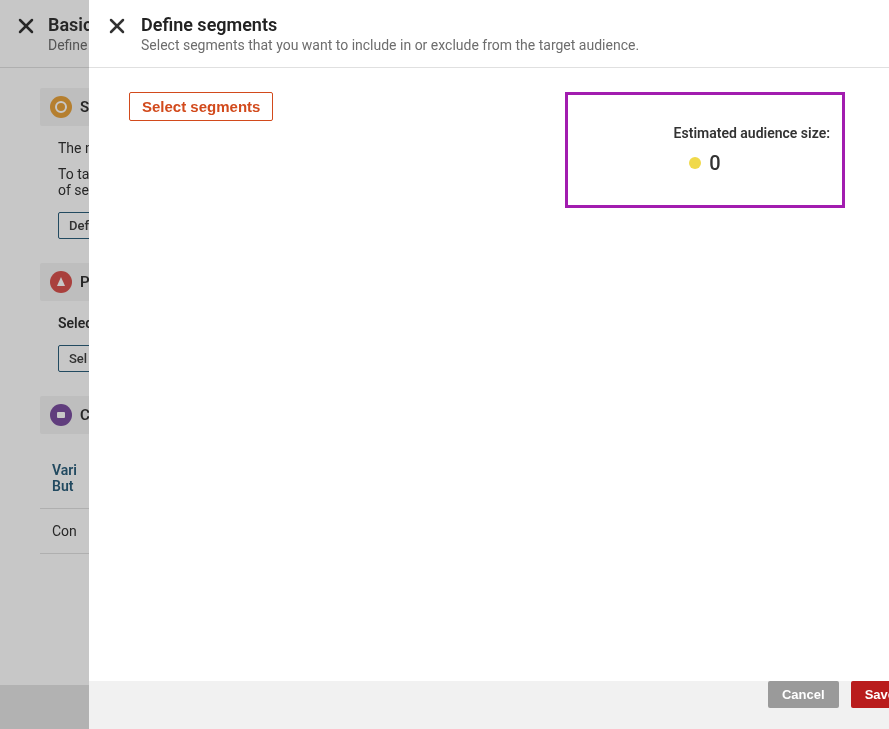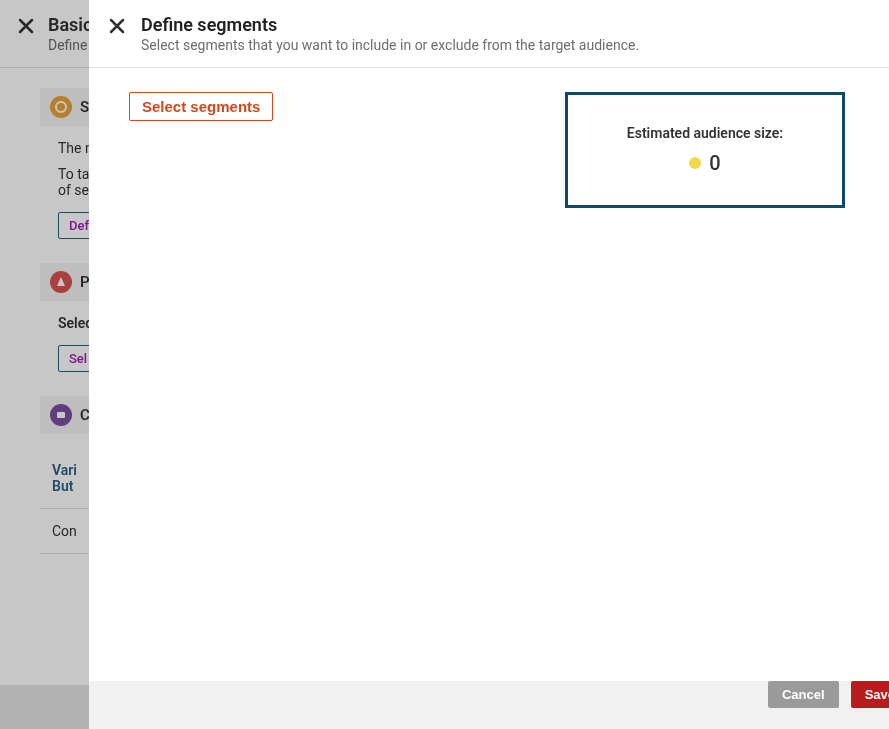--- a/index.html
+++ b/index.html
@@ -84,21 +84,21 @@
       font-size: 14px;
       color: #333;
     }
     .bg-section-content p {
       margin-bottom: 10px;
     }
     .bg-outline-btn {
       display: inline-block;
       padding: 5px 10px;
       border: 1px solid #2c5f7c;
-      color: #a21caf;
+      color: #404040;
       font-size: 13px;
       font-weight: 500;
       border-radius: 2px;
       margin-top: 4px;
     }
     .bg-variant-box {
       padding: 14px 12px;
       font-weight: 600;
       color: #2c5f7c;
     }
@@ -188,23 +188,23 @@
       cursor: pointer;
       margin-bottom: 12px;
     }
     .select-hint {
       font-size: 14px;
       color: #333;
       line-height: 1.4;
     }
     .audience-card {
       width: 280px;
-      border: 3px solid #0c4a6e;
+      border: 3px solid #a21caf;
       padding: 30px 12px;
-      text-align: center;
+      text-align: right;
     }
     .audience-label {
       font-size: 14px;
       font-weight: 600;
       color: #333;
       margin-bottom: 10px;
     }
     .audience-value-row {
       display: flex;
       align-items: center;

